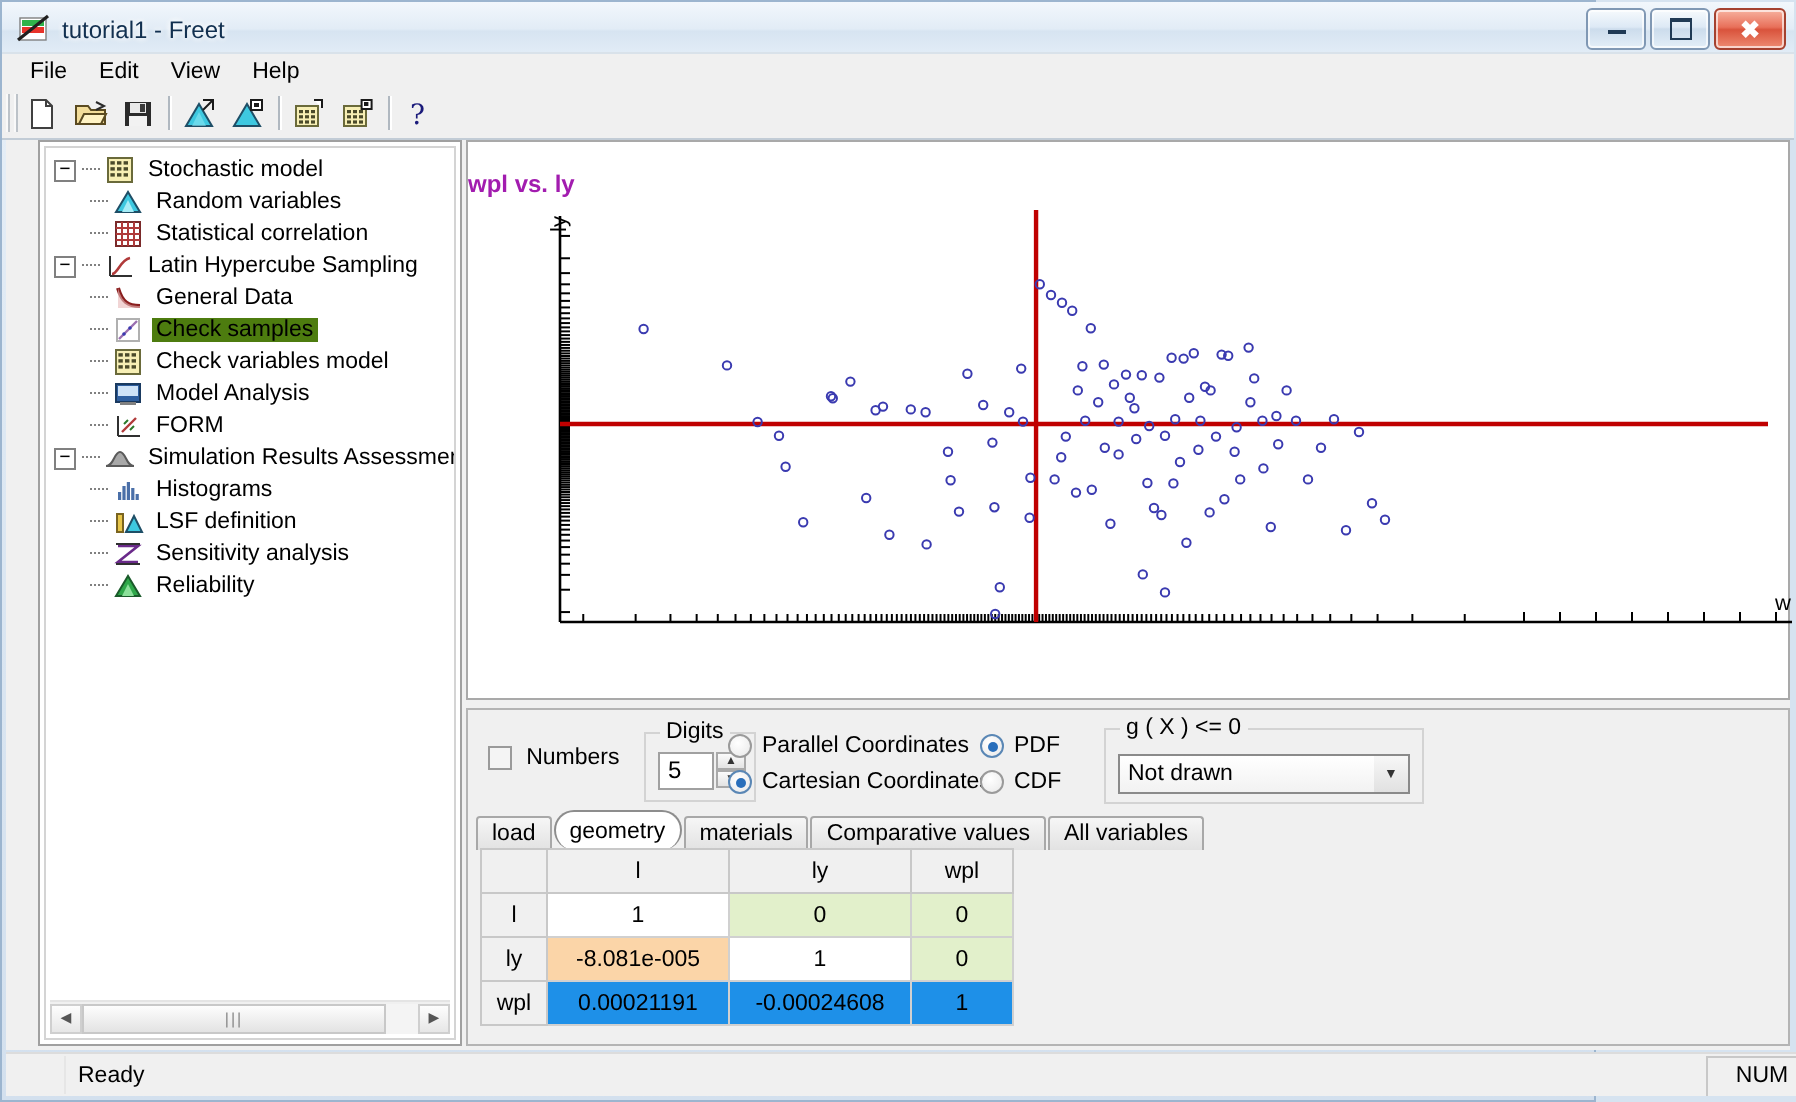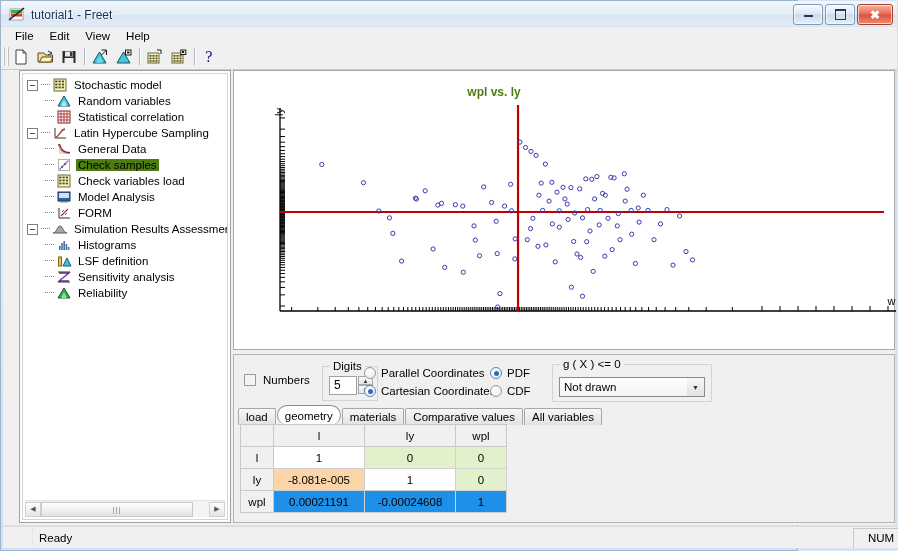--- a/index.html
+++ b/index.html
@@ -104,22 +104,22 @@
     display:flex;align-items:center;justify-content:center;color:#888;font-size:8px;letter-spacing:1px;}
 
   
   .rightpane{position:absolute;left:230px;top:0;width:662px;height:453px;}
 
   .chartbox{
     position:absolute;left:0;top:0;width:662px;height:280px;
     background:#fff;border:1px solid #a9a9a9;box-sizing:border-box;
   }
   .chart-title{
-    position:absolute;left:0;top:14px;width:520px;text-align:center;
-    font-size:12px;font-weight:bold;color:#4d7c0f;
+    position:absolute;left:0;top:14px;width:520px;text-align:left;
+    font-size:12px;font-weight:bold;color:#a21caf;
   }
   .corrbox{position:absolute;left:537px;top:33px;font-size:11px;color:#000;line-height:15px;}
   .corrbox .row{display:flex;}
   .corrbox .lab{width:62px;}
   .plot{position:absolute;left:0;top:0;width:662px;height:278px;}
 
   .panel2{
     position:absolute;left:0;top:284px;width:662px;height:169px;
     background:#f0f0f0;border:1px solid #b4b4b4;box-sizing:border-box;
   }
@@ -431,21 +431,21 @@
                     <rect x="9.8" y="2.6" width="2.2" height="1.7"></rect>
               <rect x="3.2" y="5.6" width="2.2" height="1.7"></rect>
                     <rect x="6.5" y="5.6" width="2.2" height="1.7"></rect>
                     <rect x="9.8" y="5.6" width="2.2" height="1.7"></rect>
               <rect x="3.2" y="8.6" width="2.2" height="1.7"></rect>
                     <rect x="6.5" y="8.6" width="2.2" height="1.7"></rect>
                     <rect x="9.8" y="8.6" width="2.2" height="1.7"></rect>
                   </g>
                 </svg>
             </span>
-            <span class="tlabel">Check variables load</span>
+            <span class="tlabel">Check variables model</span>
           </div>
 
           <div class="tnode lvl1">
             <span class="dots"></span>
             <span class="ticon">
               <svg width="16" height="14" viewBox="0 0 16 14">
                   <rect x="2" y="2" width="12" height="9" fill="#2f5f9f" stroke="#1a3a60"></rect>
               <rect x="3" y="3" width="10" height="5" fill="#cfe3f7"></rect>
                   <rect x="4" y="11" width="8" height="1.5" fill="#808080"></rect>
                 </svg>

